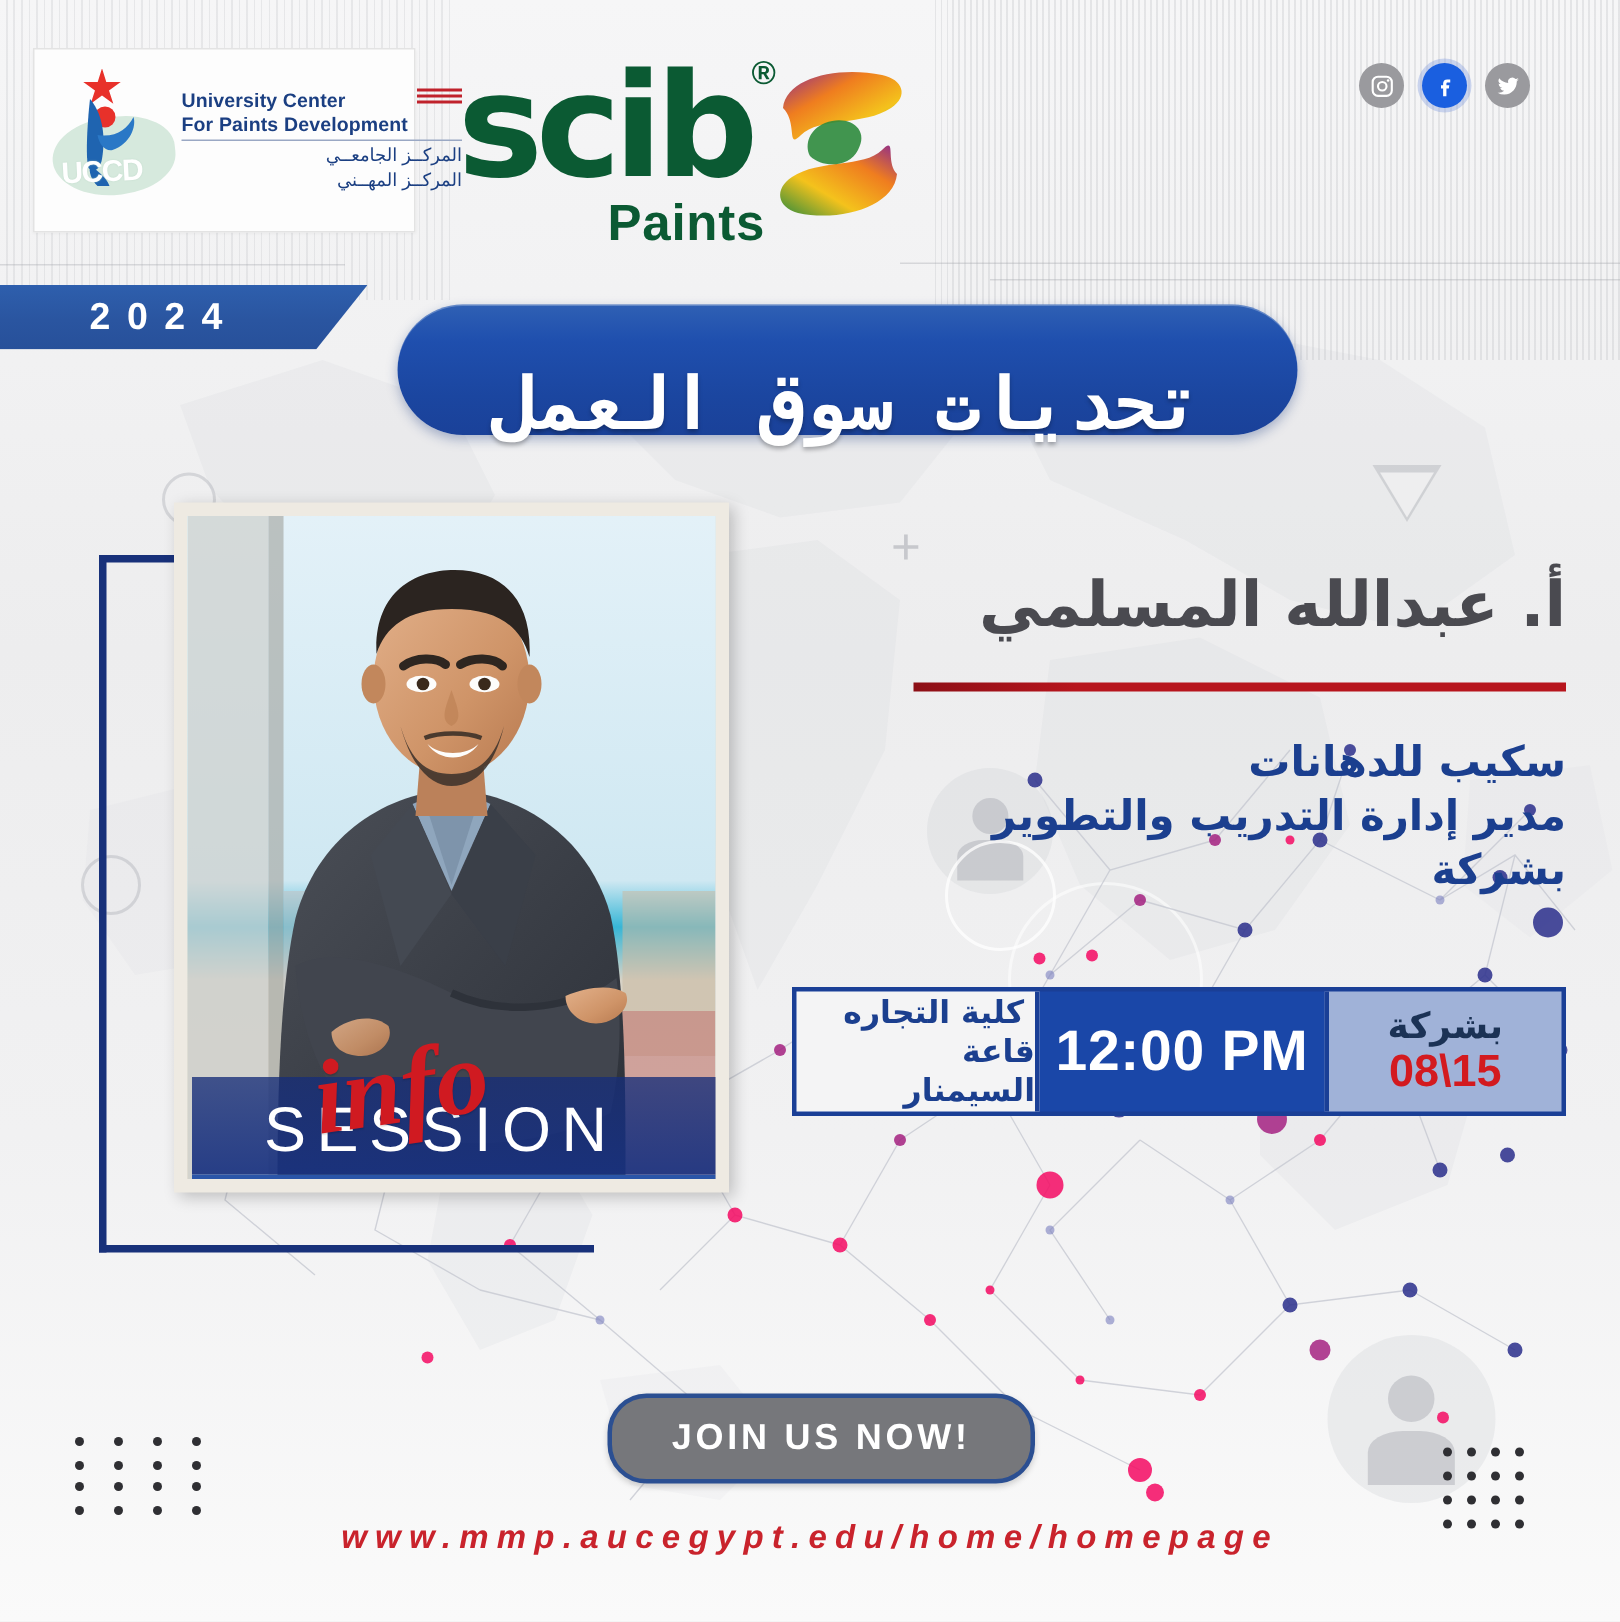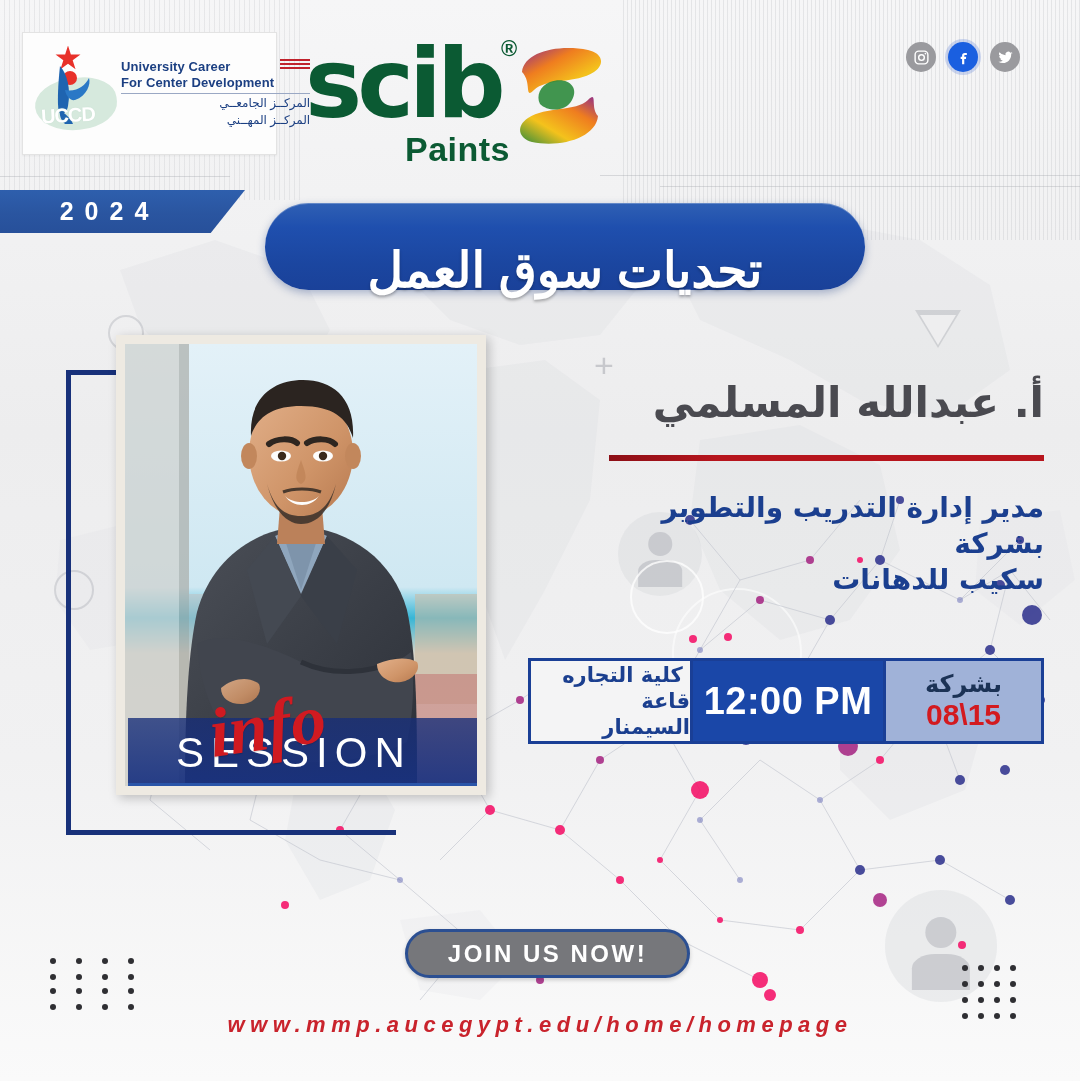--- a/index.html
+++ b/index.html
@@ -179,21 +179,21 @@
     position: absolute; left: 265px; top: 203px;
     width: 600px; height: 87px;
     border-radius: 44px;
     background: linear-gradient(180deg,#2f60b4 0%, #1f4fae 28%, #1b46a0 70%, #1a4199 100%);
     box-shadow: 0 3px 8px rgba(30,60,130,.35), inset 0 1px 0 rgba(255,255,255,.25);
     display: flex; align-items: center; justify-content: center;
   }
   .title-pill span {
     color: #ffffff; font-size: 49px; font-weight: bold;
     direction: rtl; letter-spacing: 0px;
-    font-family: Liberation Sans, sans-serif;
+    font-family: Liberation Mono, monospace;
     text-shadow: 0 2px 3px rgba(0,0,0,.28);
     margin-top: 48px;
   }
 
   
   .photo-wrap { position: absolute; left: 66px; top: 335px; width: 364px; height: 500px; }
   .photo-lframe {
     position: absolute; left: 0; top: 35px; width: 330px; height: 465px;
     border-left: 5px solid #18317a; border-bottom: 5px solid #18317a;
     border-top: 5px solid #18317a;
@@ -281,21 +281,21 @@
     color: #1b3255; font-size: 24px; font-weight: bold; line-height: 28px;
     font-family: "DejaVu Sans", sans-serif;
   }
   .info-date .d-num {
     color: #d31a1f; font-size: 30px; font-weight: bold; line-height: 34px;
   }
 
   
   .cta {
     position: absolute; left: 405px; top: 929px;
-    width: 285px; height: 49px; border-radius: 26px;
+    width: 285px; height: 60px; border-radius: 26px;
     background: #76777b; border: 3px solid #2b4f92;
     display: flex; align-items: center; justify-content: center;
     color: #ffffff; font-size: 24px; font-weight: bold; letter-spacing: 2.5px;
     box-shadow: 0 2px 4px rgba(0,0,0,.18);
   }
   .url {
     position: absolute; left: 0; right: 0; top: 1012px;
     text-align: center; color: #c9232c;
     font-size: 22px; font-weight: bold; letter-spacing: 5.5px; font-style: italic;
   }
@@ -464,22 +464,22 @@
         <circle cx="19" cy="16" r="7" fill="#e8312a"></circle>
         <path d="M9 4 C16 12, 20 26, 17 44 C16 50, 12 54, 8 50 C6 44, 7 22, 9 4 Z" fill="#1f64b0"></path>
         <path d="M14 28 C26 30, 34 24, 38 16 C40 22, 36 34, 24 38 C19 39, 15 34, 14 28 Z" fill="#2a78c6"></path>
         <path d="M9 48 C14 52, 20 56, 22 62 L14 62 C10 58, 8 53, 9 48 Z" fill="#1f64b0"></path>
       </svg>
       <div class="uccd-ucd-word">UCCD</div>
     </div>
     <div class="uccd-text">
       <div style="display:flex; align-items:flex-start;">
         <div>
-          <div class="uccd-en">University Career</div>
-          <div class="uccd-en">For Center Development</div>
+          <div class="uccd-en">University Center</div>
+          <div class="uccd-en">For Paints Development</div>
         </div>
         <div class="uccd-bars">
             <span></span>
             <span></span>
             <span></span>
           </div>
       </div>
       <div class="uccd-ar">المركــز الجامعــي</div>
       <div class="uccd-ar" style="border-top:none; padding-top:0;">المركــز المهــني</div>
     </div>
@@ -611,22 +611,22 @@
           <div class="session-word">SESSION</div>
         </div>
         <div class="info-script">info</div>
       </div>
     </div>
   </div>
 
   <div class="speaker-name">أ. عبدالله المسلمي</div>
   <div class="name-rule"></div>
   <div class="speaker-role">
+    <div>سكيب للدهانات</div>
     <div>مدير إدارة التدريب والتطوير بشركة</div>
-    <div>سكيب للدهانات</div>
   </div>
 
   <div class="info-bar">
     <div class="info-place">
       <div>كلية التجاره</div>
       <div>قاعة السيمنار</div>
     </div>
     <div class="info-time">12:00 PM</div>
     <div class="info-date">
       <div class="d-day">بشركة</div>

